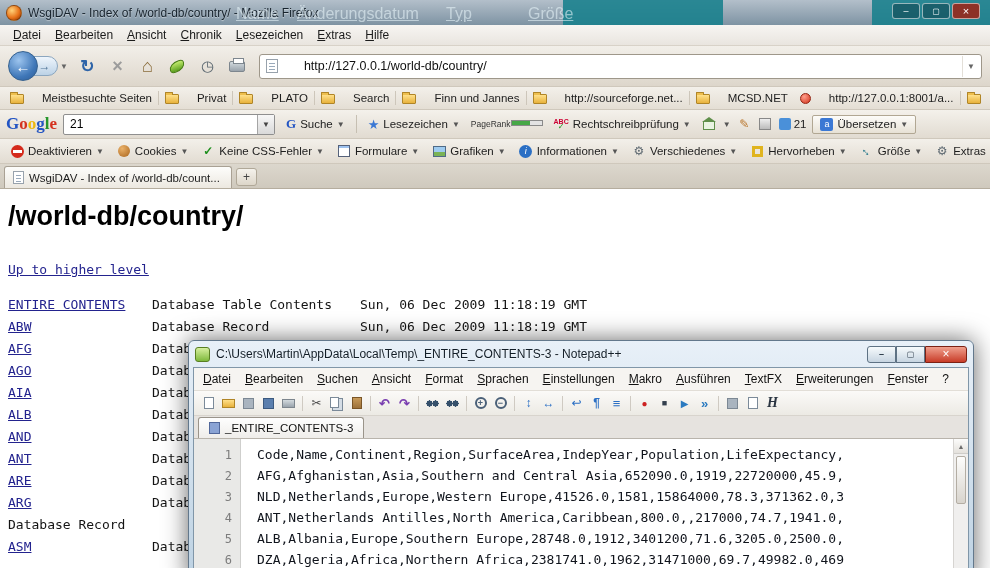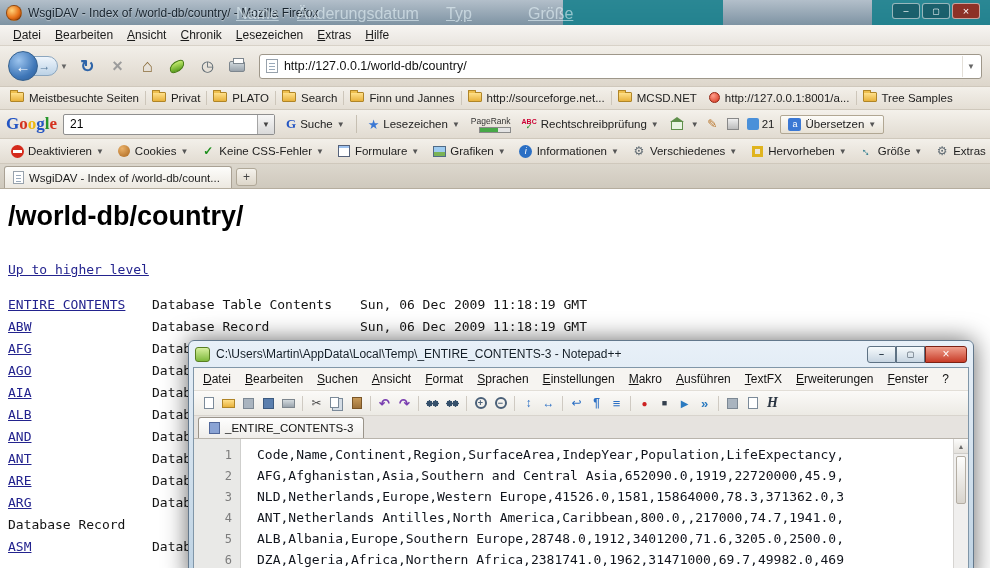--- a/index.html
+++ b/index.html
@@ -34,46 +34,46 @@
   .btn-fwd::before { content:"→"; font-size:12px; }
   .nav-drop { font-size:8px; color:#666; margin-left:2px; }
   .tool-btn { width:25px; height:26px; display:flex; align-items:center; justify-content:center; border-radius:3px; }
   .i-refresh::before { content:"↻"; font-size:17px; color:#2e64a8; font-weight:bold; }
   .i-stop::before { content:"×"; font-size:18px; color:#9c9c9c; font-weight:bold; }
   .i-home::before { content:"⌂"; font-size:18px; color:#8a6d3b; }
   .i-leaf { width:16px; height:11px; background:linear-gradient(#c4ec6e,#5a9e1e); border:1px solid #467c14; border-radius:70% 30% 70% 30%; transform:rotate(-18deg); }
   .i-clock::before { content:"◷"; font-size:15px; color:#5e6a72; }
   .i-printer { width:16px; height:11px; background:linear-gradient(#d3dade,#99a3ac); border:1px solid #7d868e; border-radius:2px; position:relative; }
   .i-printer::before { content:""; position:absolute; left:3px; top:-4px; width:9px; height:4px; background:#fdfdfd; border:1px solid #7d868e; }
-  .urlbar { flex:1; height:25px; background:#fff; border:1px solid #9e978a; border-radius:3px; display:flex; align-items:center; padding:0 2px 0 4px; margin-left:4px; }
+  .urlbar { flex:1; height:25px; background:#fff; border:1px solid #9e978a; border-radius:3px; display:flex; align-items:center; padding:0 2px 0 4px; margin-left:4px;gap:20px; }
   .fav { width:12px; height:14px; background:#fff; border:1px solid #98a2ac; margin:0 6px 0 2px; position:relative; flex:0 0 auto; }
   .fav::before { content:""; position:absolute; left:2px; top:3px; right:2px; height:1px; background:#9aaabb; box-shadow:0 3px 0 #9aaabb, 0 6px 0 #9aaabb; }
   .url-text { font-size:12.5px; color:#101010; flex:1; white-space:nowrap; overflow:hidden; }
   .url-drop { width:17px; height:21px; display:flex; align-items:center; justify-content:center; color:#666; font-size:8px; border-left:1px solid #e3dfd8; }
 
   
   .ff-bookmarks { height:23px; background:linear-gradient(#f3f0ea,#e4ded4); display:flex; align-items:center; padding-left:4px; border-bottom:1px solid #cfc8bc; font-size:11.5px; color:#1d1d1d; overflow:hidden; white-space:nowrap; }
-  .bm { display:flex; align-items:flex-start; gap:5px; padding:2px 6px; flex:0 0 auto; }
+  .bm { display:flex; align-items:flex-end; gap:18px; padding:2px 6px; flex:0 0 auto; }
   .bm-sep { width:1px; height:14px; background:#cdc6ba; flex:0 0 auto; }
   .ic-folder { width:14px; height:10px; background:linear-gradient(#ffe08a,#e8b23c); border:1px solid #b08527; border-radius:1px; position:relative; flex:0 0 auto; }
   .ic-folder::before { content:""; position:absolute; top:-3px; left:-1px; width:6px; height:2px; background:#eebf4e; border:1px solid #b08527; border-bottom:none; border-radius:1px 1px 0 0; }
   .ic-site { width:11px; height:11px; border-radius:50%; background:radial-gradient(circle at 35% 30%, #ff9d8a, #d2331b); border:1px solid #942312; flex:0 0 auto; }
 
   
   .ff-googlebar { height:29px; background:linear-gradient(#f4f1eb,#e1dbd1); display:flex; align-items:center; padding:0 6px; gap:6px; border-bottom:1px solid #cfc8bc; font-size:11.5px; color:#222; overflow:hidden; white-space:nowrap; }
   .glogo { font-family:"Liberation Serif", serif; font-weight:bold; font-size:17px; flex:0 0 auto;text-align:right; }
   .gl1,.gl4 { color:#2455c3; } .gl2,.gl6 { color:#d5321f; } .gl3 { color:#efb912; } .gl5 { color:#27962b; }
   .gsearch { width:212px; height:21px; background:#fff; border:1px solid #8f8f8f; display:flex; align-items:center; padding-left:6px; border-radius:2px; flex:0 0 auto; }
   .gsearch .val { flex:1; font-size:12px; color:#000; }
   .gsearch .sdrop { width:17px; height:19px; background:linear-gradient(#f7f7f7,#d9d9d9); border-left:1px solid #a5a5a5; display:flex; align-items:center; justify-content:center; font-size:8px; color:#444; }
   .gbtn { display:flex; align-items:center; gap:4px; padding:2px 5px; border-radius:2px; flex:0 0 auto; }
   .drop { font-size:8px; color:#555; }
   .gicon-g { font-family:"Liberation Serif", serif; font-weight:bold; color:#2455c3; font-size:13px; }
   .gicon-star::before { content:"★"; color:#3b78d4; font-size:13px; }
-  .pagerank { display:flex; flex-direction:column; align-items:flex-end; font-size:8.5px; color:#333; flex:0 0 auto; }
+  .pagerank { display:flex; align-items:flex-start; font-size:8.5px; color:#333; flex:0 0 auto; }
   .pagerank .bar { width:32px; height:6px; border:1px solid #8a8a8a; background:linear-gradient(to right, #47a847 0 60%, #e3e3e3 60%); margin-top:1px; }
   .gicon-abc { display:flex; flex-direction:column; line-height:1; align-items:center; }
   .gicon-abc .abc { font-size:7px; font-weight:bold; color:#c03; }
   .gicon-abc .chk { font-size:8px; color:#1d8f1d; margin-top:-2px; }
   .gmini { width:15px; height:15px; display:flex; align-items:center; justify-content:center; border-radius:2px; flex:0 0 auto; }
   .gm-house { width:12px; height:9px; background:#e9f4e2; border:1px solid #5f8f4a; position:relative; margin-top:3px; }
   .gm-house::before { content:""; position:absolute; left:-2px; top:-5px; border-left:7px solid transparent; border-right:7px solid transparent; border-bottom:5px solid #5f8f4a; }
   .gm-pencil::before { content:"✎"; font-size:12px; color:#b8742a; }
   .gm-gray { width:12px; height:12px; background:linear-gradient(#eee,#bbb); border:1px solid #888; }
   .gcount { display:flex; align-items:center; gap:3px; flex:0 0 auto; }

